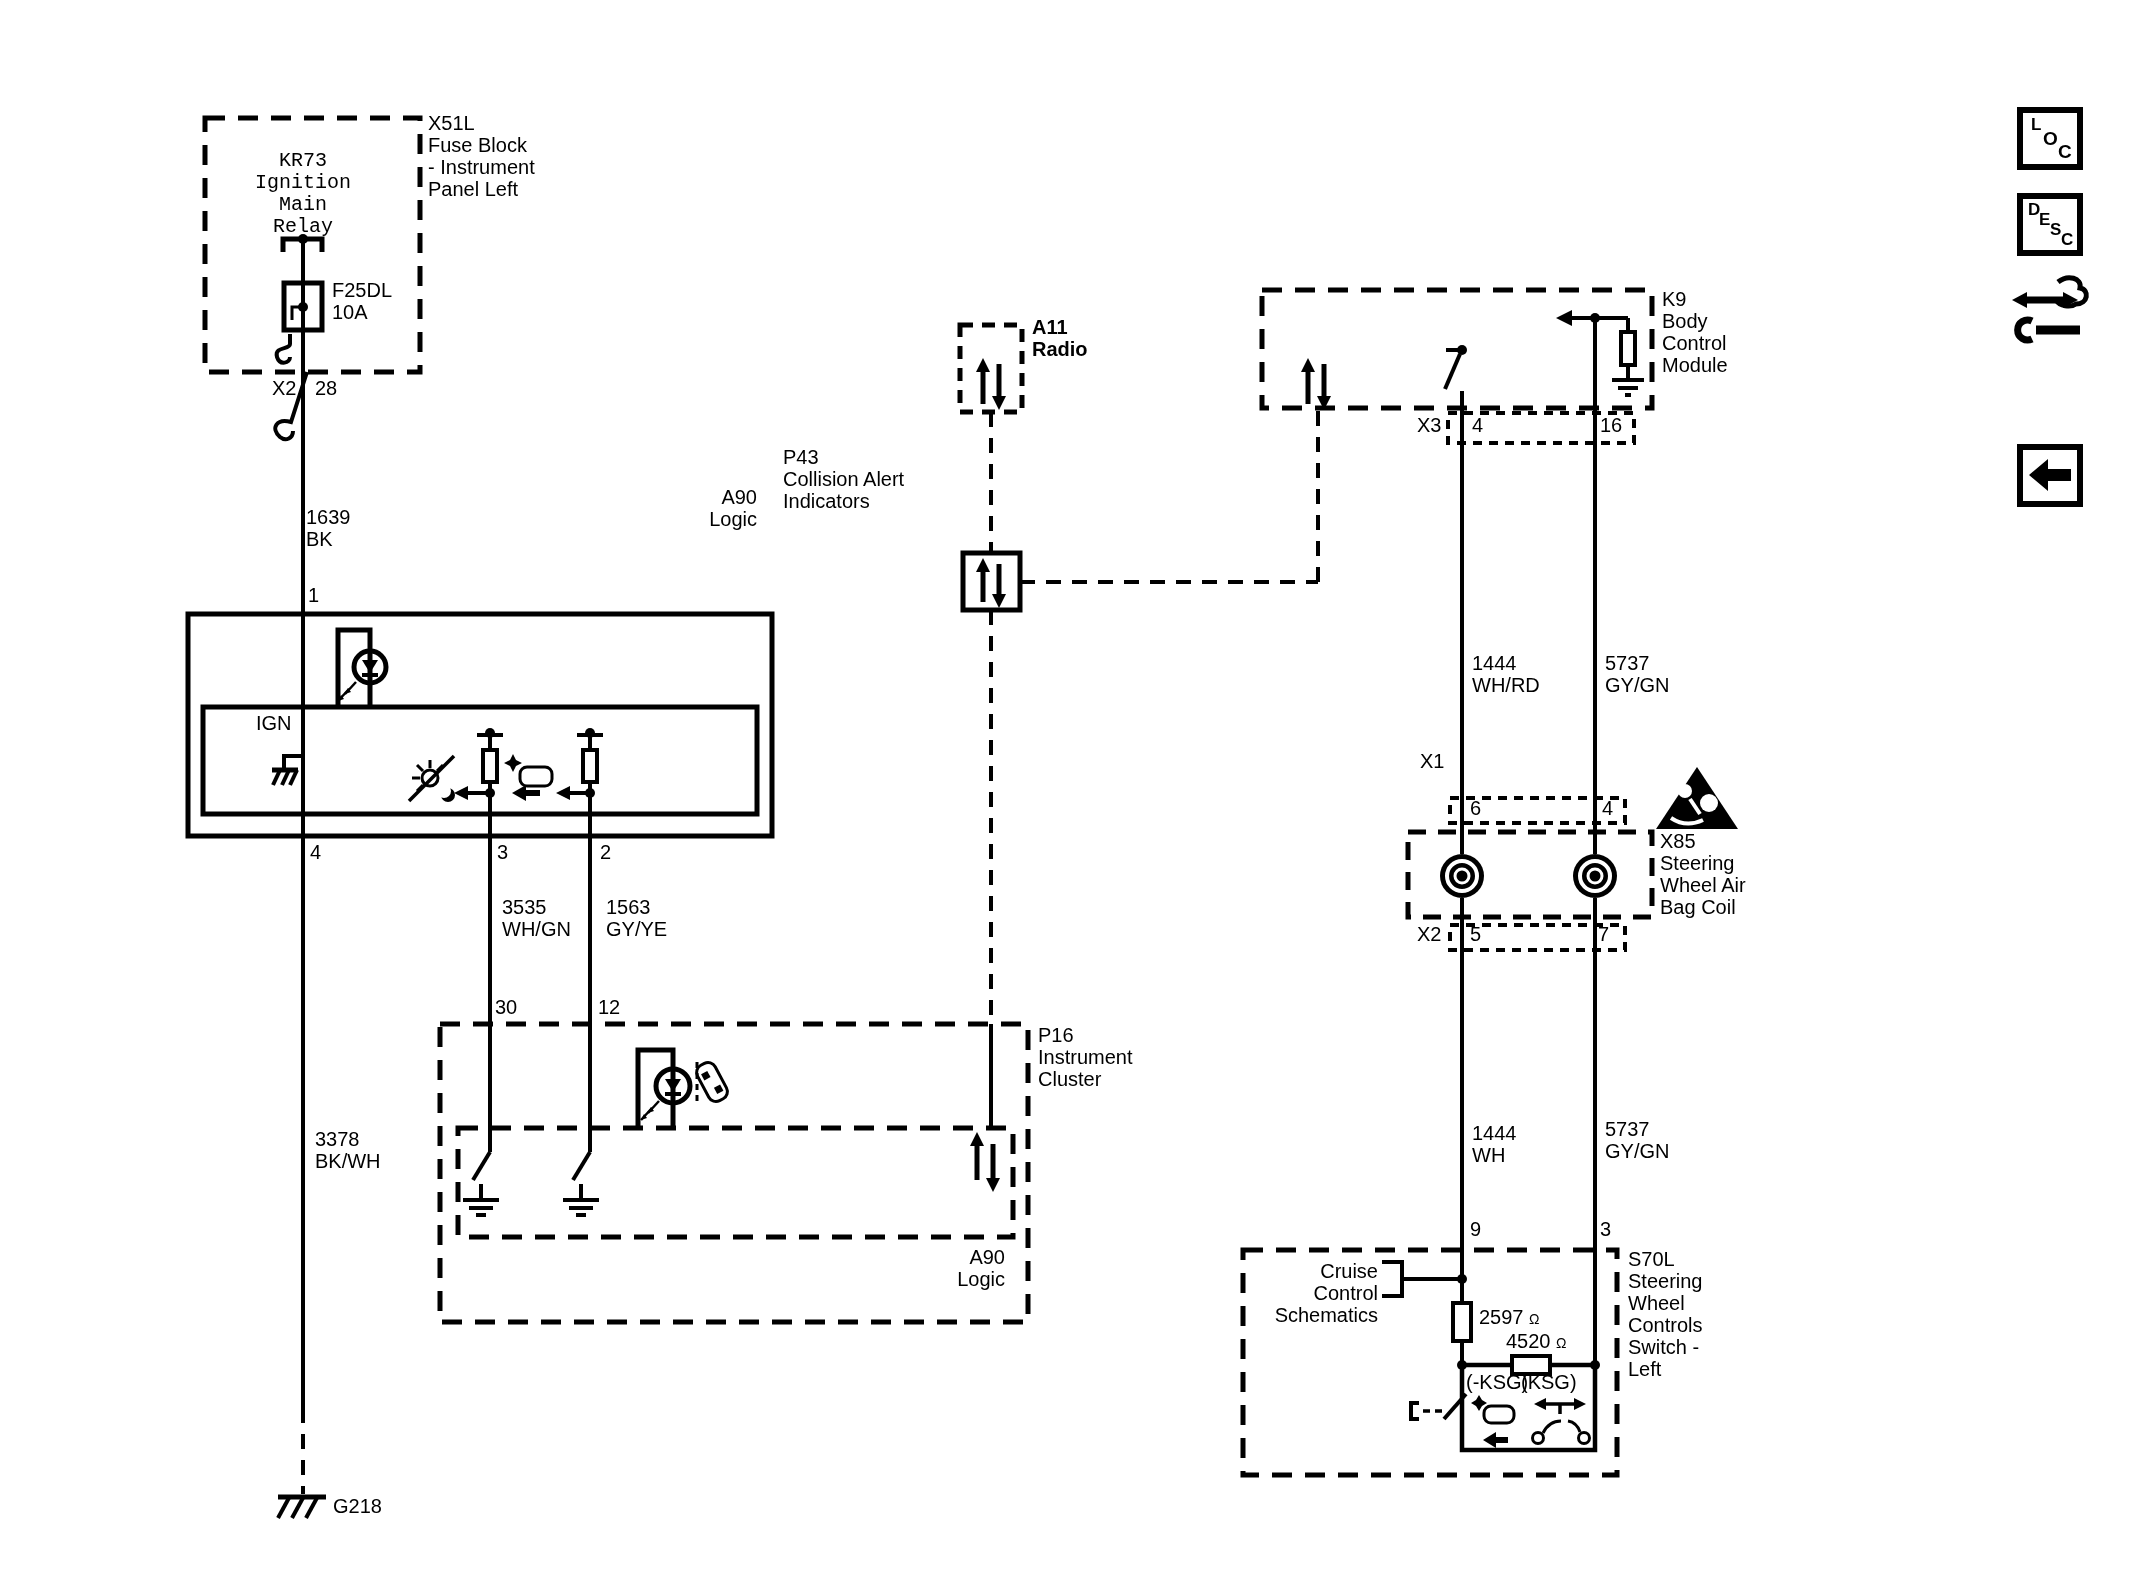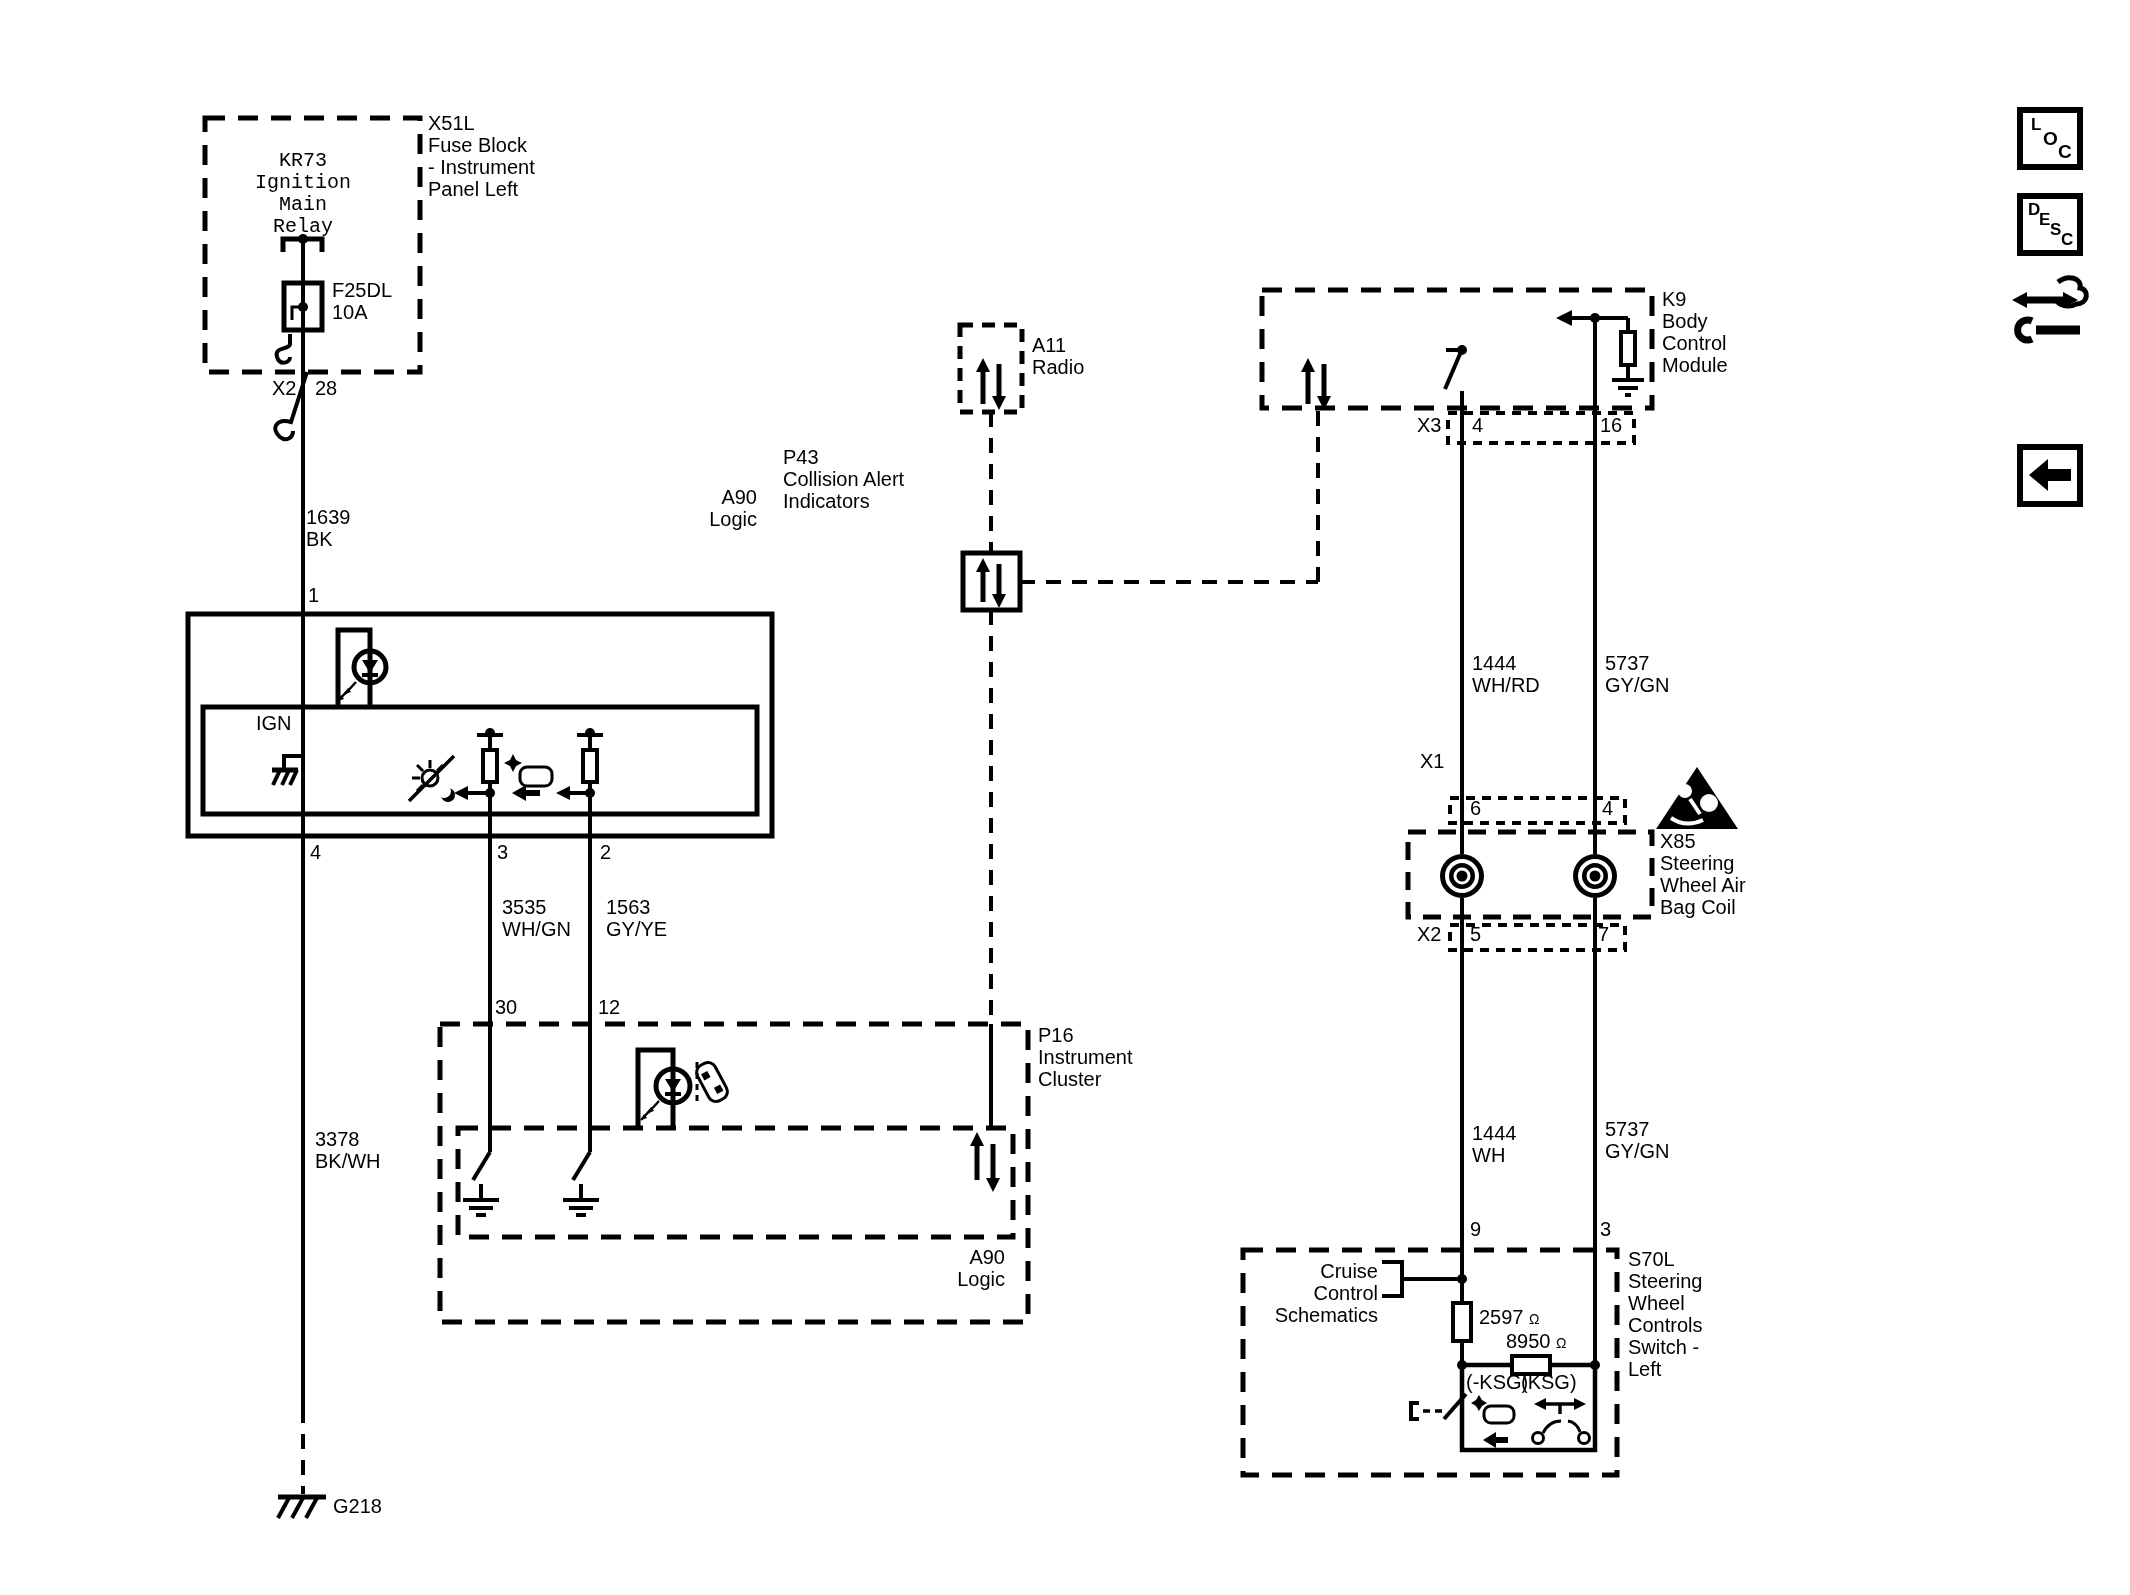--- a/index.html
+++ b/index.html
@@ -334,21 +334,21 @@
 GY/YE</div>
 <div class="lbl" style="left:495px;top:996px;">30</div>
 <div class="lbl" style="left:598px;top:996px;">12</div>
 
 <div class="lbl" style="left:1038px;top:1024px;">P16
 Instrument
 Cluster</div>
 <div class="lbl right" style="left:905px;top:1246px;width:100px;">A90
 Logic</div>
 
-<div class="lbl" style="left:1032px;top:334px;">A11
+<div class="lbl" style="left:1032px;top:316px;font-weight:bold;">A11
 Radio</div>
 
 <div class="lbl" style="left:1662px;top:288px;">K9
 Body
 Control
 Module</div>
 <div class="lbl" style="left:1417px;top:414px;">X3</div>
 <div class="lbl" style="left:1472px;top:414px;">4</div>
 <div class="lbl" style="left:1600px;top:414px;">16</div>
 
@@ -378,21 +378,21 @@
 <div class="lbl" style="left:1628px;top:1248px;">S70L
 Steering
 Wheel
 Controls
 Switch -
 Left</div>
 <div class="lbl right" style="left:1256px;top:1260px;width:122px;">Cruise
 Control
 Schematics</div>
 <div class="lbl" style="left:1479px;top:1306px;"><span>2597</span> <span class="unit">Ω</span></div>
-<div class="lbl" style="left:1506px;top:1330px;"><span>8950</span> <span class="unit">Ω</span></div>
+<div class="lbl" style="left:1506px;top:1330px;"><span>4520</span> <span class="unit">Ω</span></div>
 <div class="lbl" style="left:1466px;top:1371px;">(-KSG)</div>
 <div class="lbl" style="left:1521px;top:1371px;">(KSG)</div>
 
 <div class="lbl" style="left:315px;top:1128px;">3378
 BK/WH</div>
 <div class="lbl" style="left:333px;top:1495px;">G218</div>
 
 <div class="tbtn" style="left:2017px;top:107px;">
   <span style="left:8px;top:2px;">L</span>
   <span style="left:20px;top:15px;font-size:19px;">O</span>

